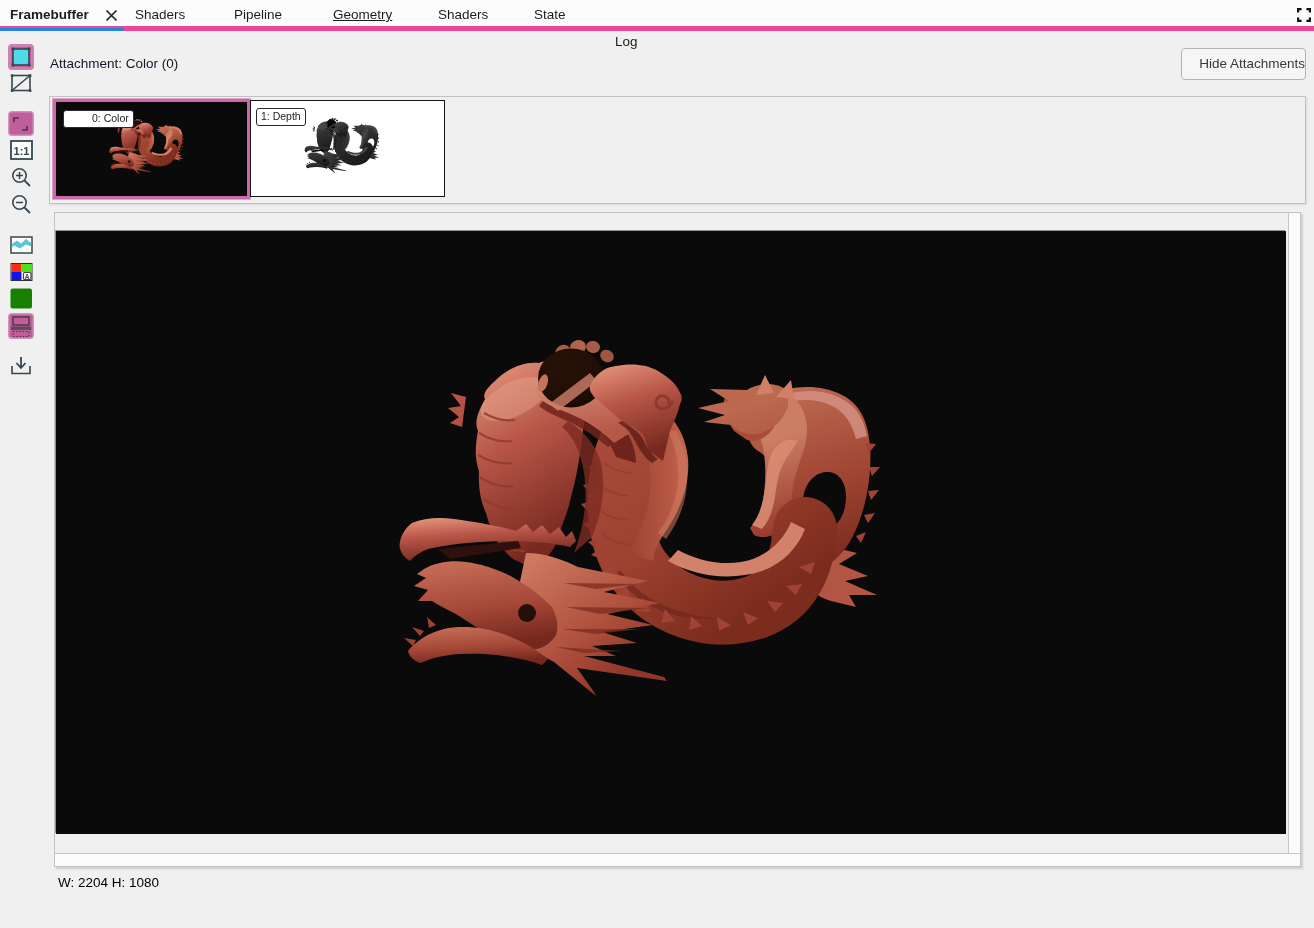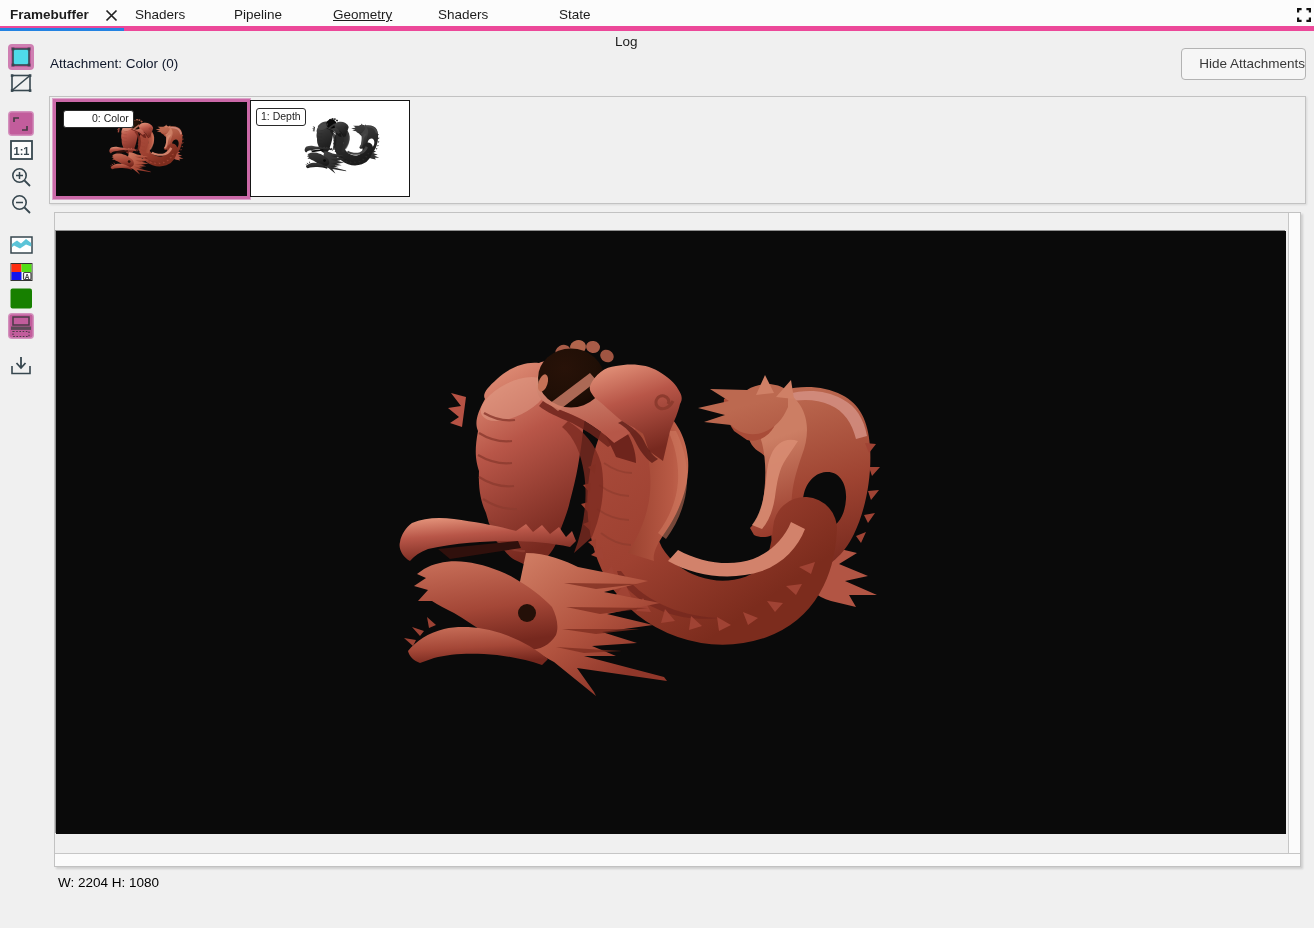--- a/index.html
+++ b/index.html
@@ -19,21 +19,21 @@
     border:1px solid #b3b3b3; border-radius:4px; font-size:13.5px; color:#383838;
     text-align:right; line-height:30px; }
 
   
   #thumbwrap { left:49px; top:96px; width:1257px; height:108px;
     border:1px solid #c2c2c2; background:#f0f0f0;
     box-shadow:1px 1px 2px rgba(0,0,0,0.10); }
   #thumb1 { left:53px; top:99px; width:197px; height:100px;
     border:3px solid #cb69a8; outline:1px solid #dca4c9; outline-offset:-0.5px;
     background:#0a0a0a; }
-  #thumb2 { left:250px; top:100px; width:160px; height:97px;
+  #thumb2 { left:250px; top:100px; width:195px; height:97px;
     border:1.5px solid #161616; background:#ffffff; }
   .badge { position:absolute; background:#fff; border:1px solid #2a2a2a;
     border-radius:3px; font-size:10.5px; color:#1d1d1d; padding:1px 4px 2px 4px;
     line-height:12.5px; }
 
   
   #mainwrap { left:54px; top:212px; width:1247px; height:655px;
     border:1px solid #c2c2c2; background:#f0f0f0;
     box-shadow:1.5px 1.5px 2px rgba(0,0,0,0.14); }
   #canvas { position:absolute; left:1px; top:18px; width:1230px; height:603px;
@@ -50,21 +50,21 @@
 
 <div id="tabbar" class="abs">
   <span class="tab" style="left:10px; font-weight:bold;">Framebuffer</span>
   <svg class="abs" style="left:105px; top:9px;" width="13" height="13" viewBox="0 0 13 13">
     <path d="M1.5,1.5 L11.5,11.5 M11.5,1.5 L1.5,11.5" stroke="#222" stroke-width="1.7" fill="none"></path>
   </svg>
   <span class="tab" style="left:135px;">Shaders</span>
   <span class="tab" style="left:234px;">Pipeline</span>
   <span class="tab" style="left:333px;text-decoration:underline;">Geometry</span>
   <span class="tab" style="left:438px;">Shaders</span>
-  <span class="tab" style="left:534px;margin-left:25px;">State</span>
+  <span class="tab" style="left:534px;">State</span>
   <span class="tab" style="left:615px;margin-top:27px;">Log</span>
   <svg class="abs" style="left:1297px; top:8px;" width="14" height="14" viewBox="0 0 14 14">
     <path d="M1.1,4.6 V1.1 H4.6 M9.4,1.1 H12.9 V4.6 M12.9,9.4 V12.9 H9.4 M4.6,12.9 H1.1 V9.4" stroke="#111" stroke-width="2.2" fill="none"></path>
   </svg>
 </div>
 <div id="blueline" class="abs"></div>
 
 <div id="attlabel" class="abs">Attachment: Color (0)</div>
 <div id="hidebtn" class="abs">Hide Attachments</div>
 

